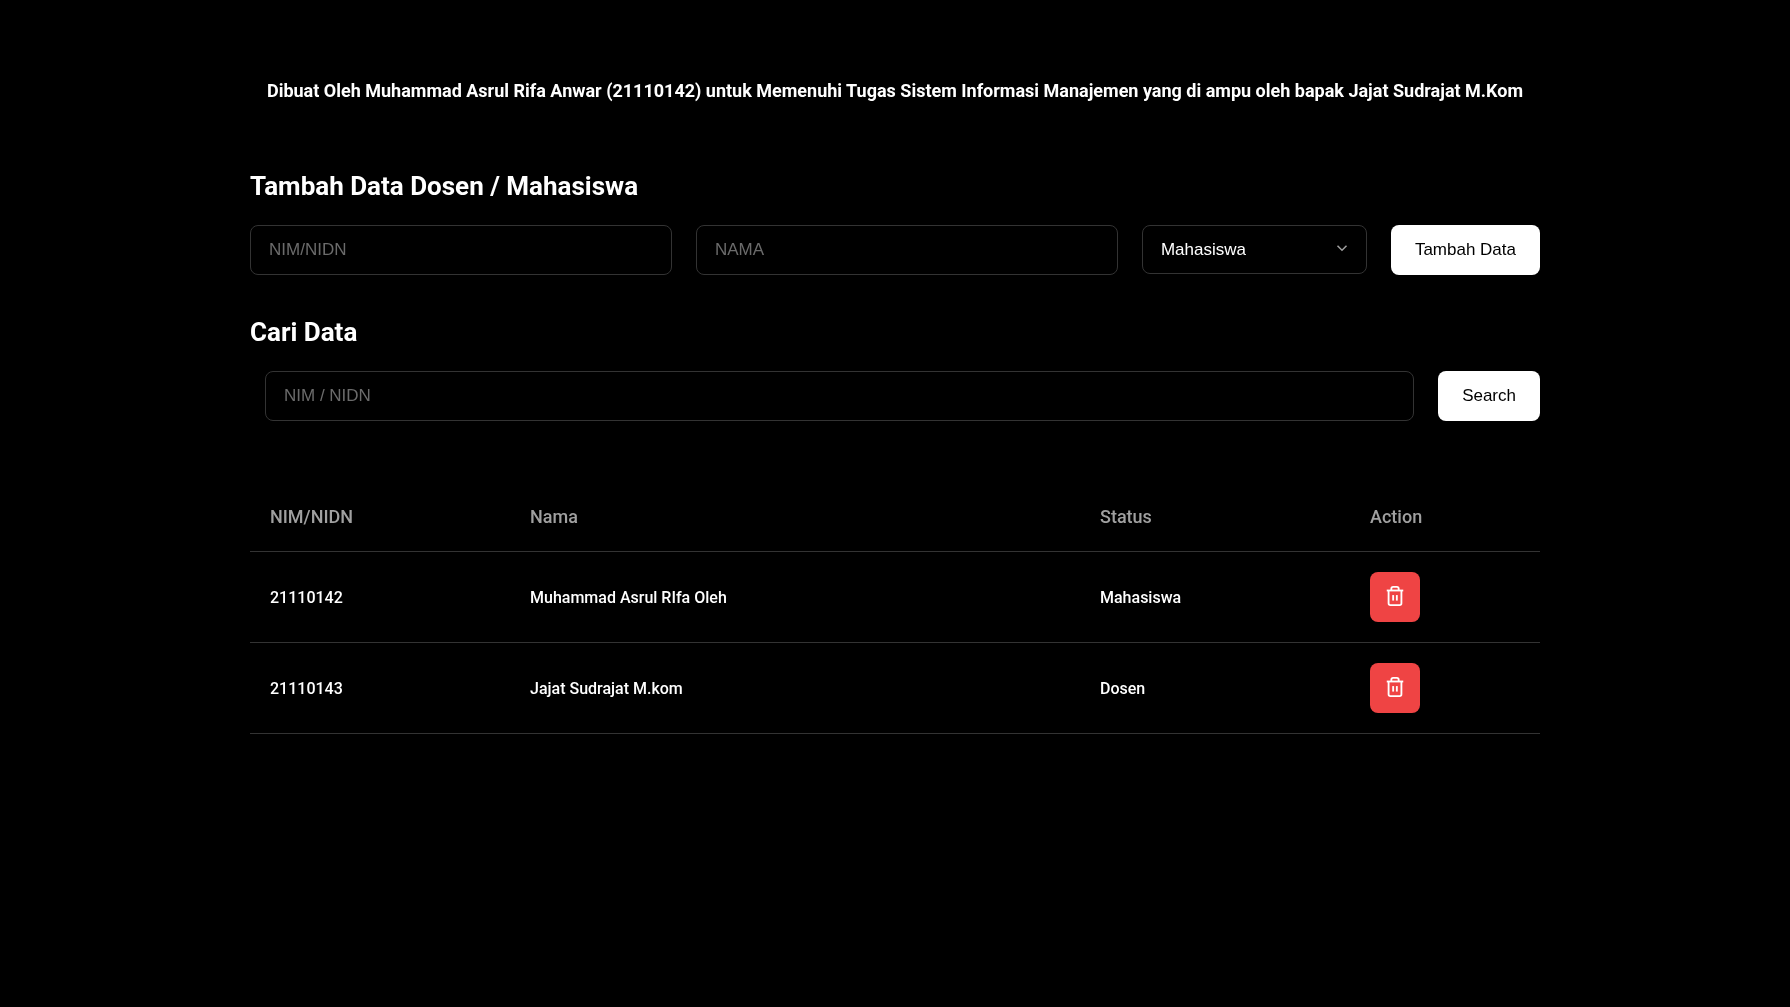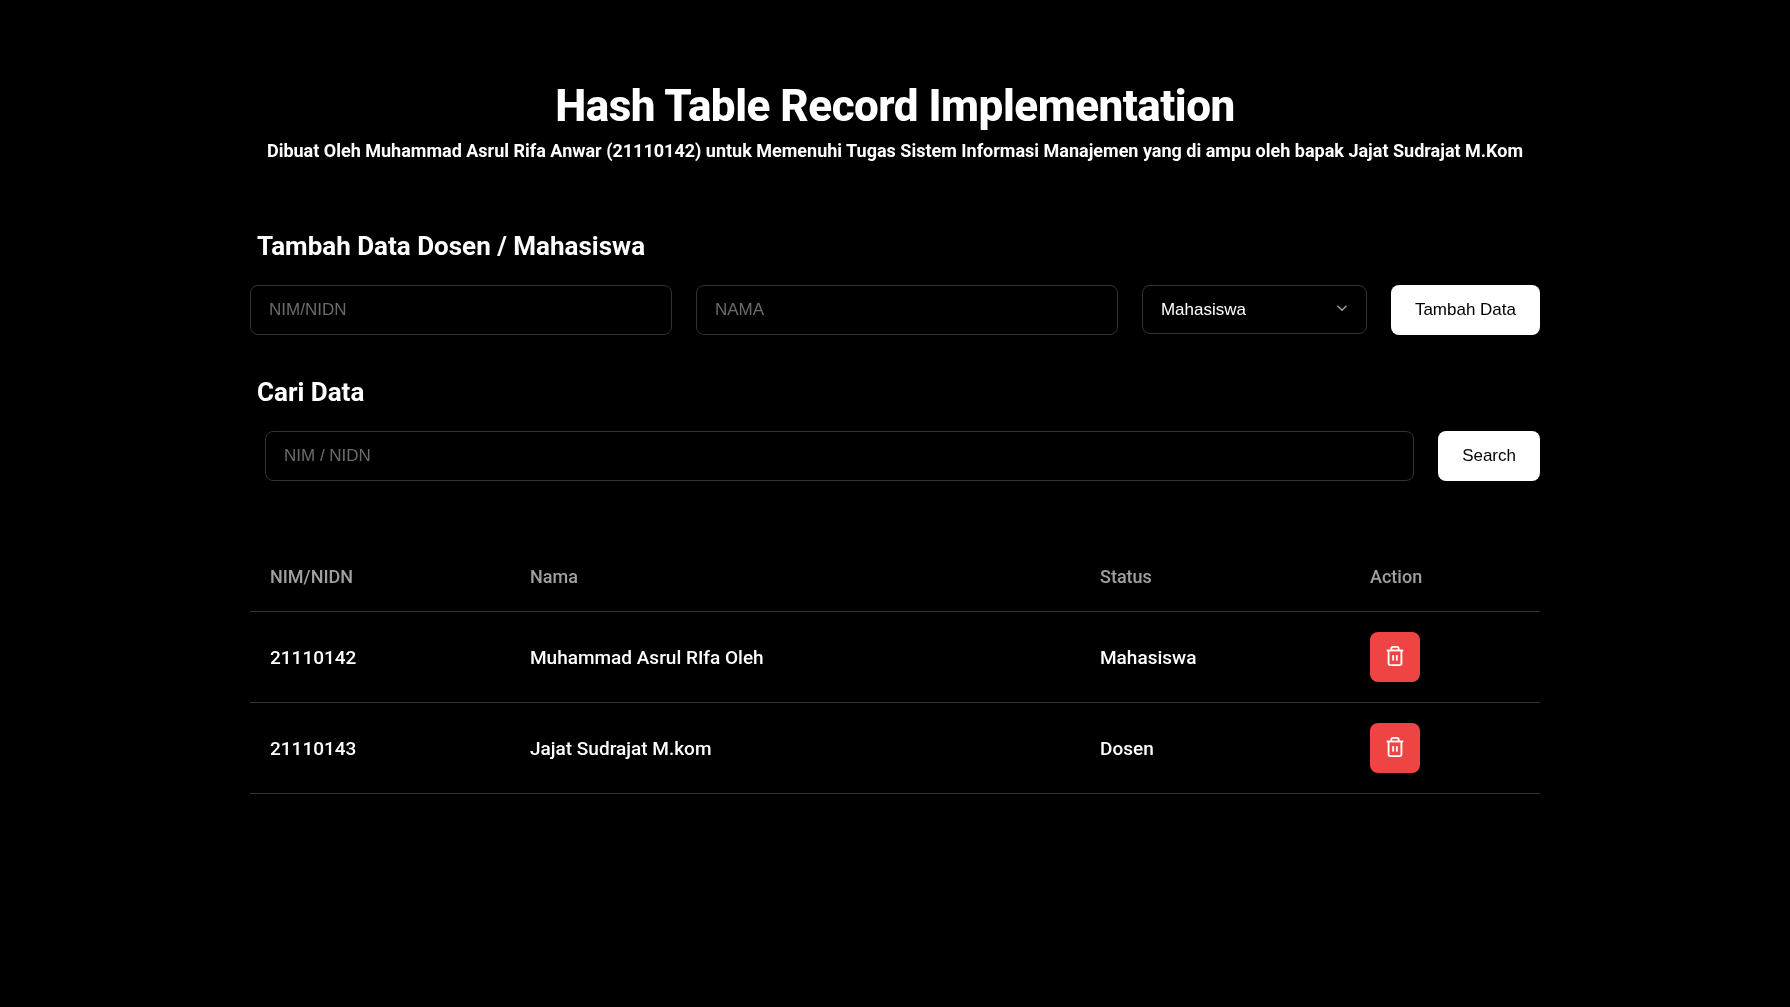--- a/index.html
+++ b/index.html
@@ -43,21 +43,20 @@
     .section {
       padding: 0 250px;
       max-width: 1790px;
       margin: 0 auto;
     }
     
     .section-title {
       font-size: 26px;
       font-weight: 700;
       margin-bottom: 24px;
-      margin-left: 7px;
     }
     
     .form-row {
       display: flex;
       gap: 24px;
       margin-bottom: 42px;
     }
     
     .input-field {
       flex: 1;
@@ -141,21 +140,21 @@
     
     .table-row {
       display: grid;
       grid-template-columns: 260px 570px 270px 180px;
       padding: 20px 20px;
       border-bottom: 1px solid #333333;
       align-items: center;
     }
     
     .table-cell {
-      font-size: 19px;
+      font-size: 16px;
       font-weight: 500;
     }
     
     .delete-btn {
       width: 50px;
       height: 50px;
       background-color: #ef4444;
       border: none;
       border-radius: 8px;
       display: flex;
@@ -166,21 +165,20 @@
     
     .trash-icon {
       width: 22px;
       height: 22px;
     }
   </style>
 </head>
 <body>
 
 <div class="full-width-header">
-  <h1 class="title">Hash Table Record Implementation</h1>
   <p class="description">Dibuat Oleh Muhammad Asrul Rifa Anwar (21110142) untuk Memenuhi Tugas Sistem Informasi Manajemen yang di ampu oleh bapak Jajat Sudrajat M.Kom</p>
 </div>
 
 <div class="section">
   <h3 class="section-title">Tambah Data Dosen / Mahasiswa</h3>
 
   <div class="form-row">
     <input type="text" class="input-field" placeholder="NIM/NIDN" style="">
     <input type="text" class="input-field" placeholder="NAMA" style="">
     <div class="select-wrapper">

